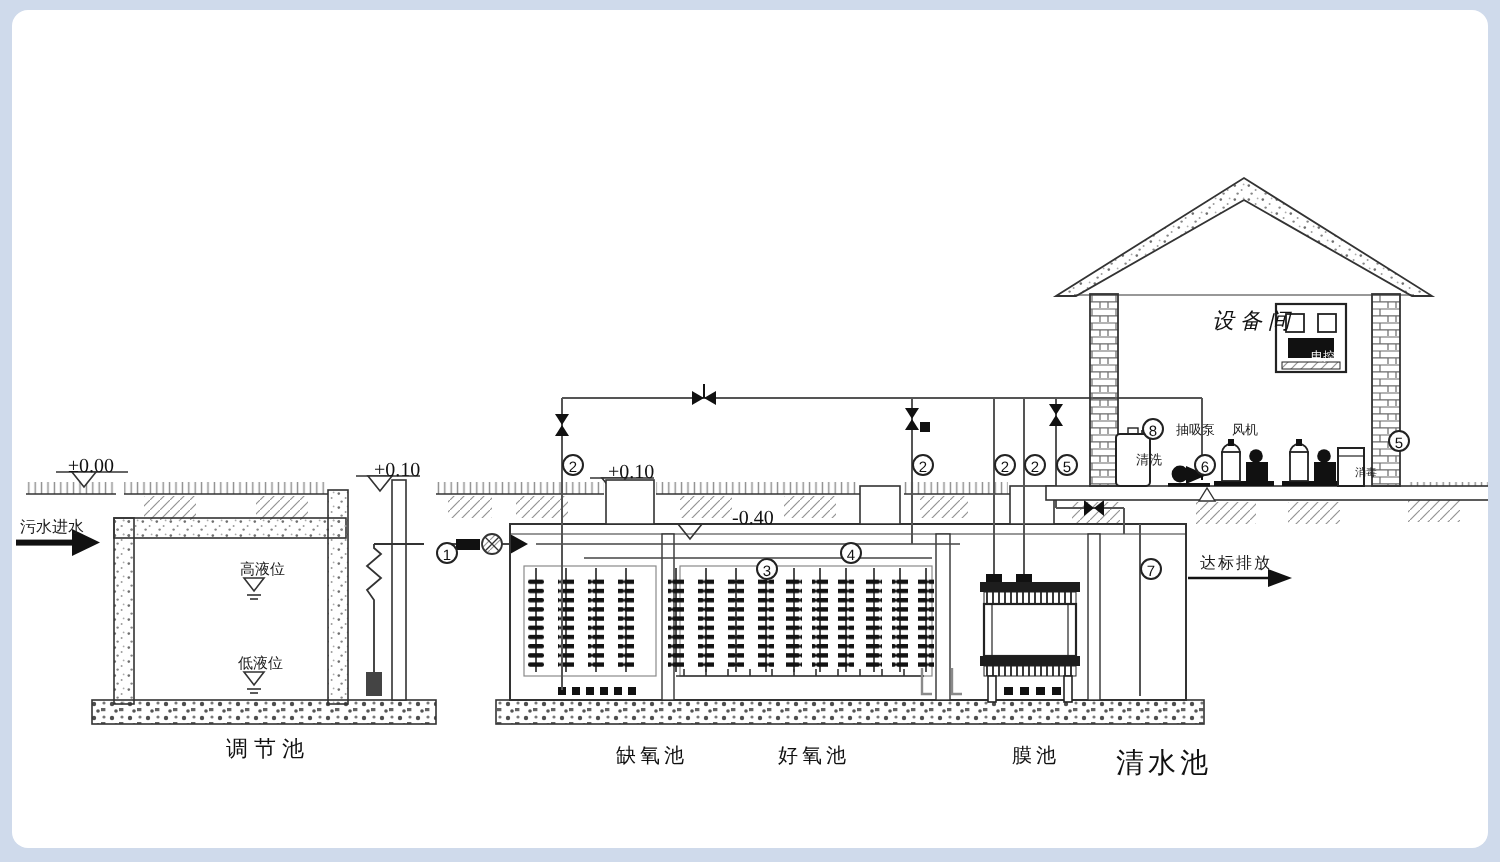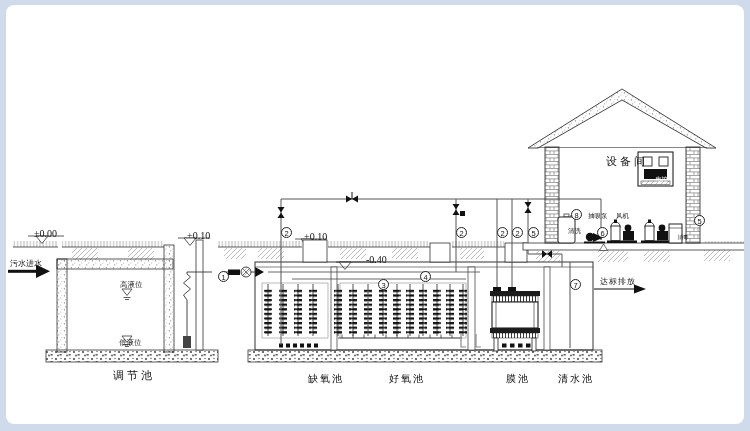--- a/index.html
+++ b/index.html
@@ -305,29 +305,29 @@
   <line x1="669" y1="228" x2="682" y2="228" stroke-width="0.6"></line>
 </g>
 </svg>
 
 <div class="lbl" style="left:4px;top:255px;">污水进水</div>
 <div class="lbl lv" style="left:28px;top:224px;">±0.00</div>
 <div class="lbl lv" style="left:181px;top:226px;">+0.10</div>
 <div class="lbl lv" style="left:298px;top:227px;">+0.10</div>
 <div class="lbl lv" style="left:349px;top:250px;margin-left:11px;">-0.40</div>
 <div class="lbl" style="left:114px;top:276px;font-size:7.5px;">高液位</div>
-<div class="lbl" style="left:113px;top:334px;font-size:7.5px;">低液位</div>
+<div class="lbl" style="left:113px;top:323px;font-size:7.5px;">低液位</div>
 
 <div class="lbl tank-name" style="left:107px;top:365px;">调节池</div>
 <div class="lbl tank-name" style="left:274px;top:369px;font-size:10px;letter-spacing:2px;margin-left:28px;">缺氧池</div>
 <div class="lbl tank-name" style="left:383px;top:369px;font-size:10px;letter-spacing:2px;">好氧池</div>
 <div class="lbl tank-name" style="left:500px;top:369px;font-size:10px;letter-spacing:2px;">膜池</div>
-<div class="lbl tank-name" style="left:552px;top:369px;font-size:10px;letter-spacing:2px;">清水池</div>
-
-<div class="lbl tank-name" style="left:600px;top:151px;">设备间</div>
+<div class="lbl tank-name" style="left:552px;top:369px;font-size:14px;letter-spacing:2px;">清水池</div>
+
+<div class="lbl tank-name" style="left:600px;top:151px;font-style:italic;">设备间</div>
 <div class="panel-txt" style="left:644px;top:169px;">电控</div>
 <div class="lbl vert" style="left:562px;top:222px;">清洗</div>
 <div class="lbl sm" style="left:582px;top:208px;">抽吸泵</div>
 <div class="lbl sm" style="left:610px;top:208px;">风机</div>
 <div class="lbl vert" style="left:671.5px;top:229px;font-size:5.5px;line-height:6px;">消毒</div>
 <div class="lbl" style="left:594px;top:273px;letter-spacing:1px;text-align:center;">达标排放</div>
 
 <div class="co" style="left:212px;top:266px;">1</div>
 <div class="co" style="left:275px;top:222px;">2</div>
 <div class="co" style="left:450px;top:222px;">2</div>

